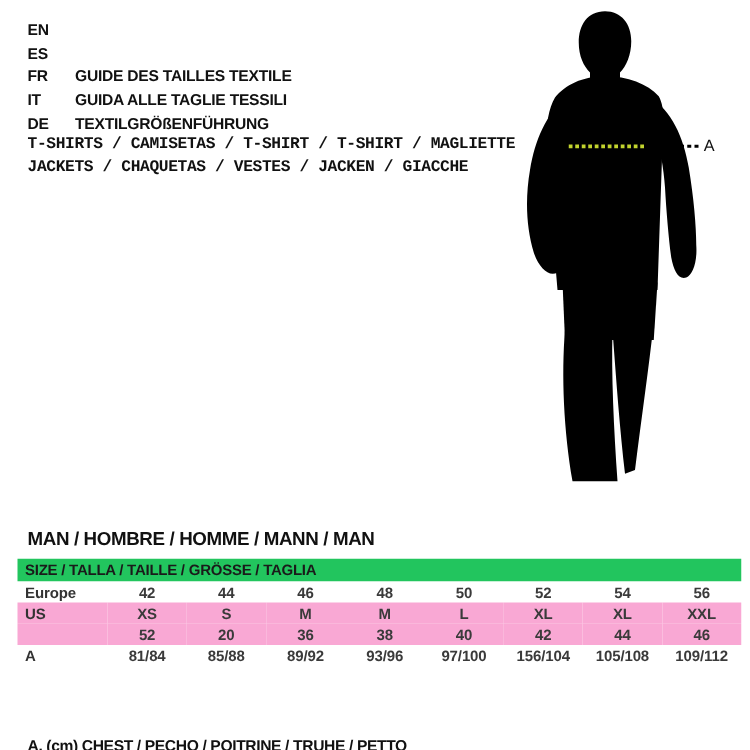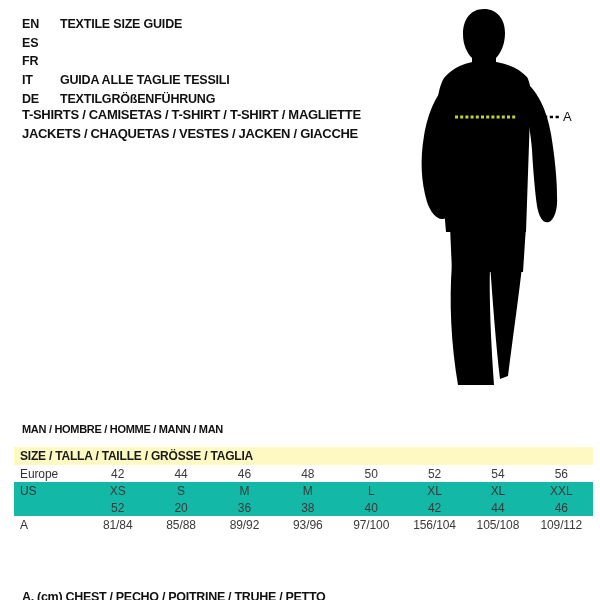--- a/index.html
+++ b/index.html
@@ -14,77 +14,77 @@
   .page{position:relative;width:492px;height:600px;background:#fff;}
 
   
   .lang-block{position:absolute;top:15px;left:22px;}
   .lang-row{display:flex;line-height:18.7px;}
   .lang-code{width:38px;font-size:12.5px;font-weight:700;letter-spacing:-0.2px;}
   .lang-title{font-size:12.5px;font-weight:700;letter-spacing:-0.2px;white-space:nowrap;}
 
   
   .cat-block{position:absolute;top:106px;left:22px;}
-  .cat-line{font-size:13px;font-weight:700;letter-spacing:-0.3px;line-height:18.5px;white-space:nowrap;}
+  .cat-line{font-size:13px;font-weight:700;letter-spacing:-0.3px;line-height:18.5px;white-space:nowrap;font-family:Liberation Mono, monospace;}
 
   
   .figure-wrap{position:absolute;left:400px;top:0;width:200px;height:400px;}
   .figure-wrap svg{display:block;}
   .measure-label{
     position:absolute;left:163px;top:109px;
     font-size:13px;font-weight:400;color:#111;
   }
 
   
   .section-title{
     position:absolute;top:423px;left:22px;
-    font-size:11px;font-weight:700;letter-spacing:-0.3px;
+    font-size:15px;font-weight:700;letter-spacing:-0.3px;
   }
 
   
   .size-table{
     position:absolute;left:14px;top:447px;width:579px;
     border-collapse:collapse;table-layout:fixed;
     font-size:12px;
   }
   .size-table col.label-col{width:72px;}
   .size-table th{
-    background:#fef9c3;color:#1a1a1a;
+    background:#22c55e;color:#1a1a1a;
     font-size:12px;font-weight:700;letter-spacing:-0.2px;
     text-align:left;padding:2px 0 2px 6px;height:12px;
   }
   .size-table td{
     height:12px;padding:1.5px 0;
-    text-align:center;color:#3a3a3a;font-weight:400;
+    text-align:center;color:#3a3a3a;font-weight:700;
     letter-spacing:-0.1px;
   }
   .size-table td.row-label{text-align:left;padding-left:6px;color:#333;}
-  .size-table tr.band{background:#14b8a6;}
+  .size-table tr.band{background:#f9a8d4;}
 
   
   .footnote{
     position:absolute;top:549px;left:22px;
     font-size:12.5px;font-weight:700;letter-spacing:-0.3px;margin-top:41px;
   }
 </style>
 </head>
 <body>
 
 <div class="page">
 
   <div class="lang-block">
     <div class="lang-row">
       <span class="lang-code">EN</span>
-      <span class="lang-title">TEXTILE SIZE GUIDE</span>
     </div>
     <div class="lang-row">
       <span class="lang-code">ES</span>
     </div>
     <div class="lang-row">
       <span class="lang-code">FR</span>
+      <span class="lang-title">GUIDE DES TAILLES TEXTILE</span>
     </div>
     <div class="lang-row">
       <span class="lang-code">IT</span>
       <span class="lang-title">GUIDA ALLE TAGLIE TESSILI</span>
     </div>
     <div class="lang-row">
       <span class="lang-code">DE</span>
       <span class="lang-title">TEXTILGRÖßENFÜHRUNG</span>
     </div>
   </div>

